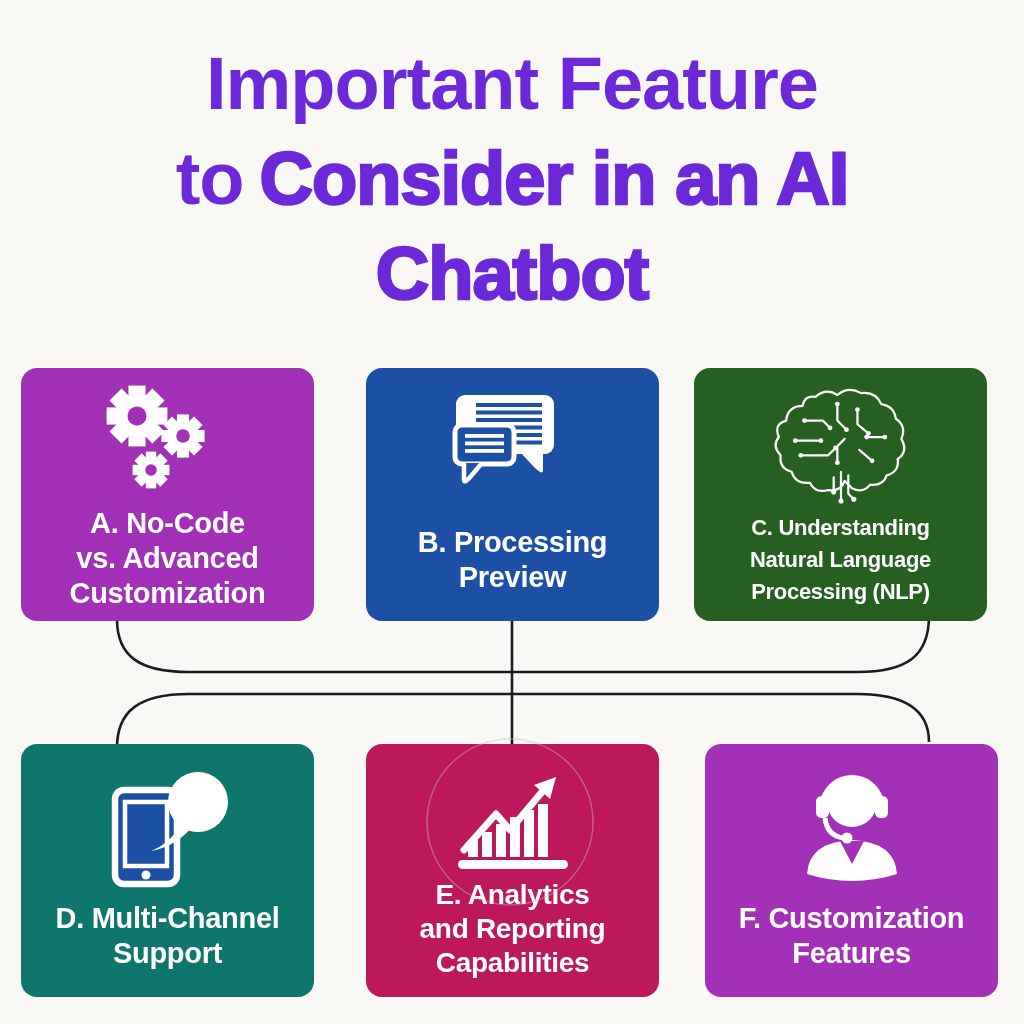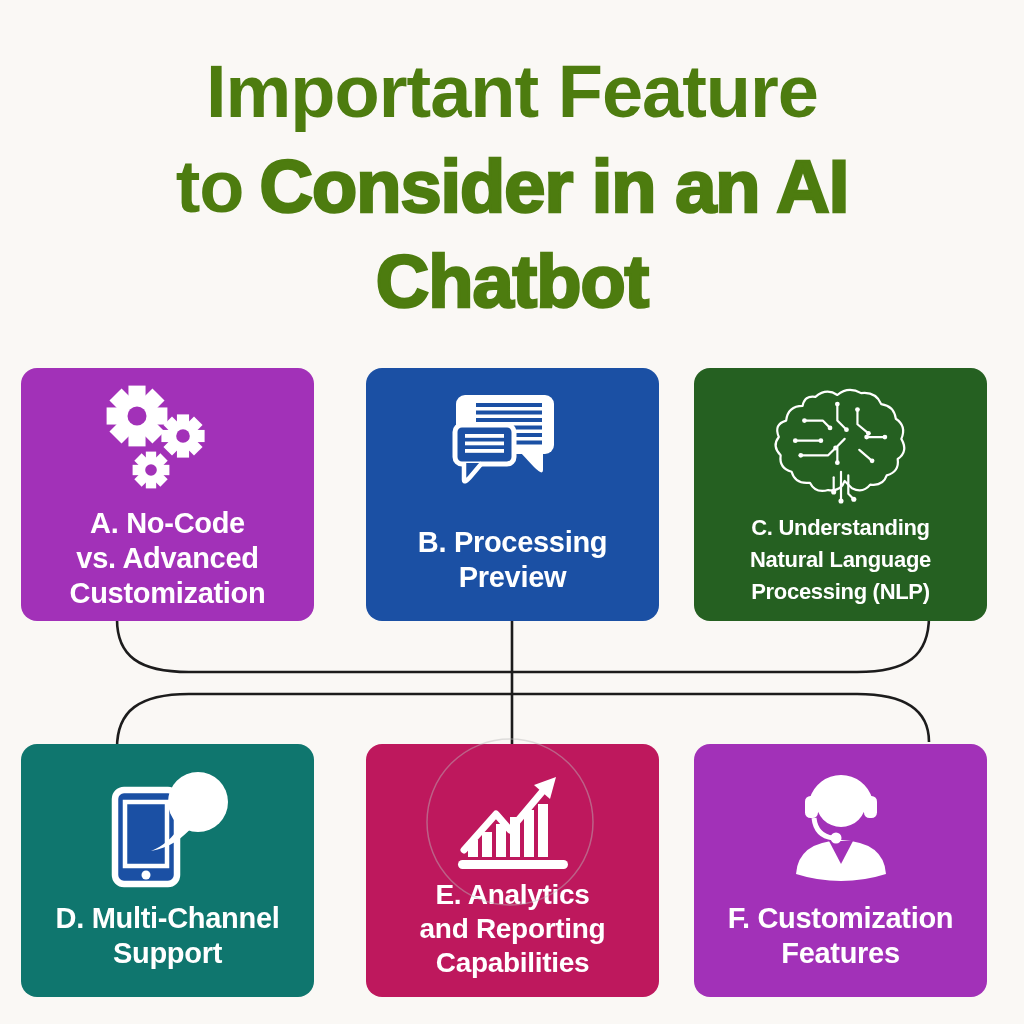--- a/index.html
+++ b/index.html
@@ -193,21 +193,21 @@
       <polygon points="118,17 112,39 96,25" fill="#FFFFFF"></polygon>
     </svg>
   </div>
   <div class="label label-md">
     <div>E. Analytics</div>
     <div>and Reporting</div>
     <div>Capabilities</div>
   </div>
 </section>
 
-<section class="card row2 col3" style="background-color: rgb(162, 49, 184);">
+<section class="card row2 col3" style="background-color: rgb(162, 49, 184); margin-left: 11px;">
   <div class="icon-wrap">
     <svg width="150" height="122" viewBox="0 0 150 122">
       <circle cx="75" cy="42" r="25" fill="#FFFFFF"></circle>
       <path d="M30 114 Q32 82 75 80 Q118 82 120 114 Q98 121 75 121 Q52 121 30 114 Z" fill="#FFFFFF"></path>
       <polygon points="63,81 87,81 75,104" fill="#A231B8"></polygon>
       <path d="M47 40 A 29 29 0 0 1 103 40" fill="none" stroke="#FFFFFF" stroke-width="7"></path>
       <rect x="39" y="36" width="13" height="22" rx="5.5" fill="#FFFFFF"></rect>
       <rect x="98" y="36" width="13" height="22" rx="5.5" fill="#FFFFFF"></rect>
       <path d="M48 58 Q50 76 67 78" fill="none" stroke="#FFFFFF" stroke-width="5"></path>
       <circle cx="70" cy="78" r="5.5" fill="#FFFFFF"></circle>
@@ -216,19 +216,19 @@
   <div class="label">
     <div>F. Customization</div>
     <div>Features</div>
   </div>
 </section>
 
 <svg class="ornament-layer" viewBox="0 0 1024 1024">
   <circle cx="510" cy="822" r="83" fill="none" stroke="#BBBBBB" stroke-opacity="0.45" stroke-width="1.5"></circle>
 </svg>
 
-<header class="title" style="color: #4d7c0f; margin-top: 8px;">
+<header class="title" style="color: #6d28d9;">
   <div class="t-med">Important Feature</div>
   <div>
     <span class="t-med t2a">to</span><span class="t-bold">Consider in an AI</span>
   </div>
   <div class="t-bold">Chatbot</div>
 </header>
 
 </body></html>

